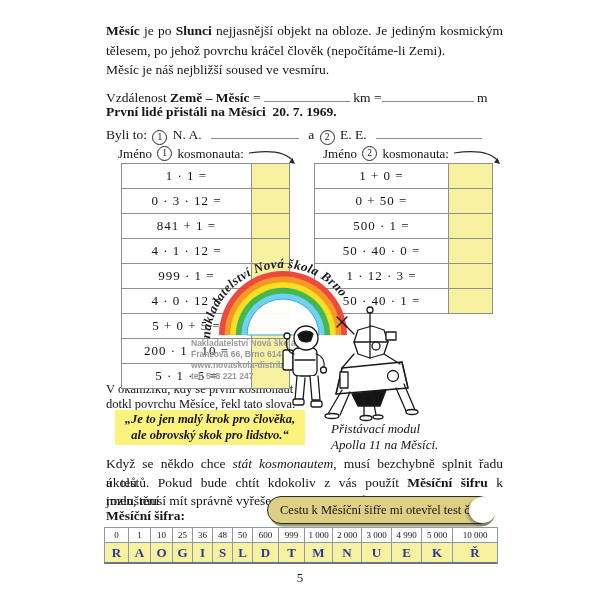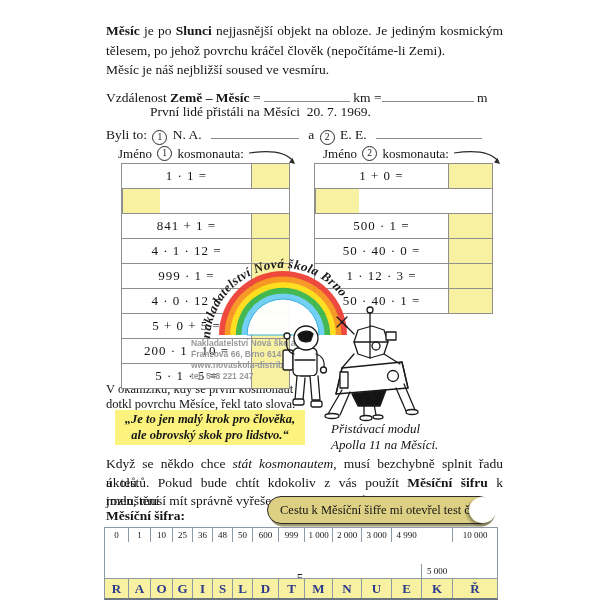--- a/index.html
+++ b/index.html
@@ -53,21 +53,21 @@
 
   <div class="abs txt" style="left:106px;top:88px;width:397px;">
     <span>Vzdálenost </span><b class="ib">Země – Měsíc</b>
     <span>=</span>
     <span class="blank" style="width:86px;"></span>
     <span>km</span>
     <span>=</span><span class="blank" style="width:92px;"></span>
     <span>m</span>
   </div>
 
-  <div class="abs txt" style="left:106px;top:102px;font-weight:normal;white-space:pre-wrap;margin-left:44px;">První lidé přistáli na Měsíci  20. 7. 1969.</div>
+  <div class="abs txt" style="left:106px;top:102px;font-weight:bold;white-space:pre-wrap;">První lidé přistáli na Měsíci  20. 7. 1969.</div>
 
   <div class="abs txt" style="left:106px;top:125px;width:397px;">
     <span>Byli to:</span>
     <span class="circnum">1</span>
     <span>N. A.</span>
     <span class="blank" style="width:88px;margin:0 6px;"></span>
     <span>a</span>
     <span class="circnum">2</span>
     <span>E. E.</span>
     <span class="blank" style="width:106px;margin-left:6px;"></span>
@@ -87,20 +87,21 @@
       <path d="M48,15 l-6,-1.5 3.5,-4.5 z" fill="#2a2a2a"></path>
     </svg>
   </div>
 
   <div class="ttable" style="left:121px;top:163px;width:167px;">
       <div class="trow">
         <div class="texpr">1 · 1 =</div>
         <div class="tans" style="width: 37px; background: rgb(248, 241, 161);"></div>
       </div>
       <div class="trow">
+        <div class="texpr">0 · 3 · 12 =</div>
         <div class="tans" style="width: 37px; background: rgb(248, 241, 161);"></div>
       </div>
       <div class="trow">
         <div class="texpr">841 + 1 =</div>
         <div class="tans" style="width: 37px; background: rgb(248, 241, 161);"></div>
       </div>
       <div class="trow">
         <div class="texpr">4 · 1 · 12 =</div>
         <div class="tans" style="width: 37px; background: rgb(248, 241, 161);"></div>
       </div>
@@ -124,20 +125,21 @@
         <div class="texpr">5 · 1 · 5 =</div>
         <div class="tans" style="width: 37px; background: rgb(248, 241, 161);"></div>
       </div>
     </div>
   <div class="ttable" style="left:314px;top:163px;width:177px;">
       <div class="trow">
         <div class="texpr">1 + 0 =</div>
         <div class="tans" style="width: 43px; background: rgb(248, 241, 161);"></div>
       </div>
       <div class="trow">
+        <div class="texpr">0 + 50 =</div>
         <div class="tans" style="width: 43px; background: rgb(248, 241, 161);"></div>
       </div>
       <div class="trow">
         <div class="texpr">500 · 1 =</div>
         <div class="tans" style="width: 43px; background: rgb(248, 241, 161);"></div>
       </div>
       <div class="trow">
         <div class="texpr">50 · 40 · 0 =</div>
         <div class="tans" style="width: 43px; background: rgb(248, 241, 161);"></div>
       </div>
@@ -253,21 +255,21 @@
         <div class="ccell" style="width: 20px;">25</div>
         <div class="ccell" style="width: 20px;">36</div>
         <div class="ccell" style="width: 20px;">48</div>
         <div class="ccell" style="width: 20px;">50</div>
         <div class="ccell" style="width: 26px;">600</div>
         <div class="ccell" style="width: 26px;">999</div>
         <div class="ccell" style="width: 28px;">1 000</div>
         <div class="ccell" style="width: 29px;">2 000</div>
         <div class="ccell" style="width: 30px;">3 000</div>
         <div class="ccell" style="width: 30px;">4 990</div>
-        <div class="ccell" style="width: 31px; margin-top: 36px;">5 000</div>
+        <div class="ccell" style="width: 31px;">5 000</div>
         <div class="ccell" style="width: 45px;">10 000</div>
       </div>
     <div class="crow crow-let" id="letrow">
         <div class="ccell" style="width: 23px; background: rgb(248, 241, 161); color: rgb(43, 58, 140);">R</div>
         <div class="ccell" style="width: 22px; background: rgb(248, 241, 161); color: rgb(43, 58, 140);">A</div>
         <div class="ccell" style="width: 22px; background: rgb(248, 241, 161); color: rgb(43, 58, 140);">O</div>
         <div class="ccell" style="width: 20px; background: rgb(248, 241, 161); color: rgb(43, 58, 140);">G</div>
         <div class="ccell" style="width: 20px; background: rgb(248, 241, 161); color: rgb(43, 58, 140);">I</div>
         <div class="ccell" style="width: 20px; background: rgb(248, 241, 161); color: rgb(43, 58, 140);">S</div>
         <div class="ccell" style="width: 20px; background: rgb(248, 241, 161); color: rgb(43, 58, 140);">L</div>

